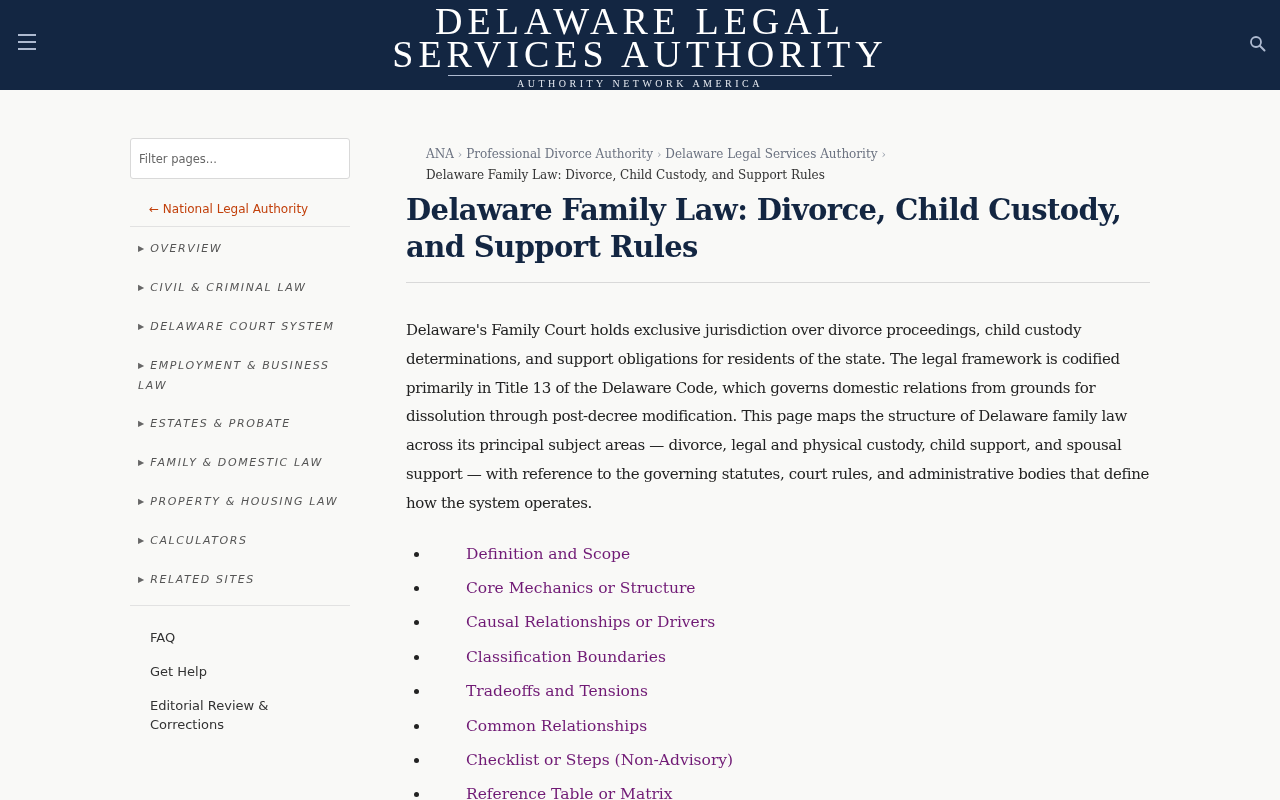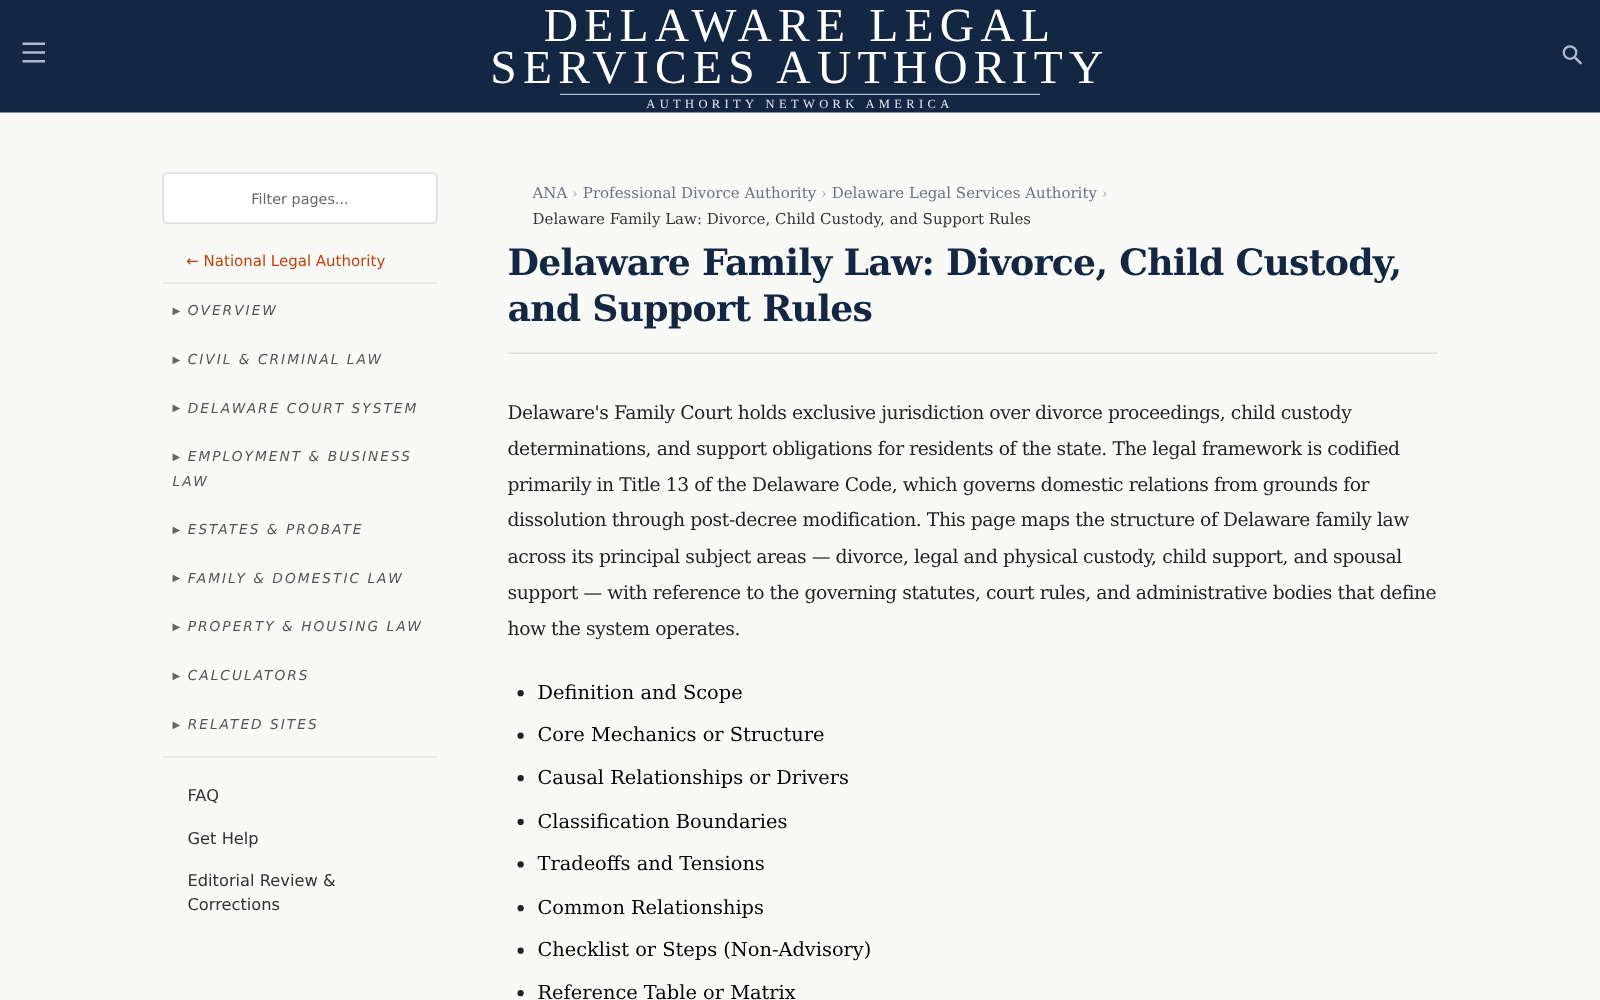--- a/index.html
+++ b/index.html
@@ -46,21 +46,21 @@
       color: #e5e9f0;
     }
     
     .sidebar {
       position: absolute; left: 130px; top: 138px; width: 220px;
       font-family: "DejaVu Sans", sans-serif;
     }
     .filter-input {
       width: 220px; height: 41px; border: 1px solid #d9d9d9; border-radius: 3px;
       background: #ffffff; padding: 0 8px;
-      font-family: "DejaVu Sans", sans-serif; font-size: 11.5px; color: #333; text-align: center;
+      font-family: "DejaVu Sans", sans-serif; font-size: 11.5px; color: #333;
     }
     .filter-input::placeholder { color: #666; }
     .back-link {
       display: block; margin-top: 21px; padding-left: 19px;
       font-size: 12px; color: #c2410c; text-decoration: none; line-height: 18px;
     }
     .divider { height: 1px; background: #e2e2e2; width: 220px; }
     .divider.top { margin-top: 8px; }
     .nav-list { list-style: none; margin-top: 12px; font-style: italic; }
     .nav-item {
@@ -92,21 +92,21 @@
       margin-top: 7px; font-family: "DejaVu Serif", serif; font-weight: bold;
       font-size: 29px; line-height: 37px; color: #132642; letter-spacing: -0.6px;
     }
     .title-rule { height: 1px; background: #d9d9d9; margin-top: 16px; }
     .intro {
       margin-top: 33px; font-size: 15px; line-height: 28.8px; color: #222;
       letter-spacing: -0.35px;
     }
     .toc { margin-top: 19px; padding-left: 24px; list-style: disc; }
     .toc li { font-size: 15.5px; line-height: 34.4px; color: #222; }
-    .toc a { color: #000000; text-decoration: none; }
+    .toc a { color: #701a75; text-decoration: none; margin-left: 36px; }
   </style>
 </head>
 <body>
 
 <header class="site-header">
   <div class="menu-btn">
     <span></span>
       <span></span>
       <span></span>
   </div>

